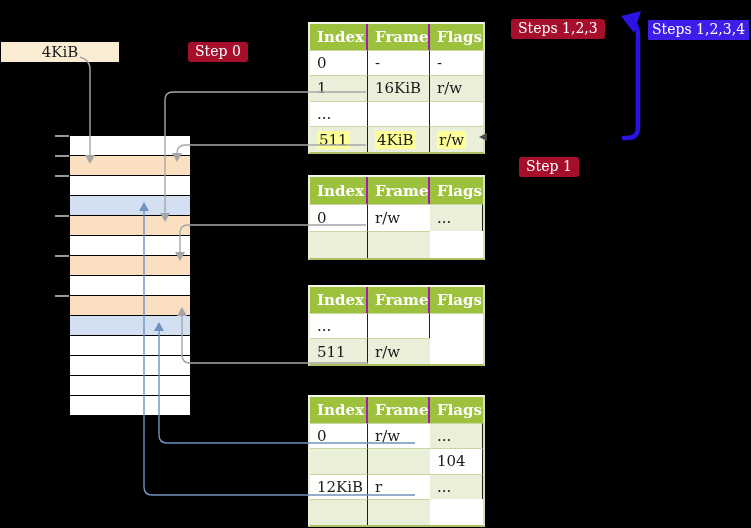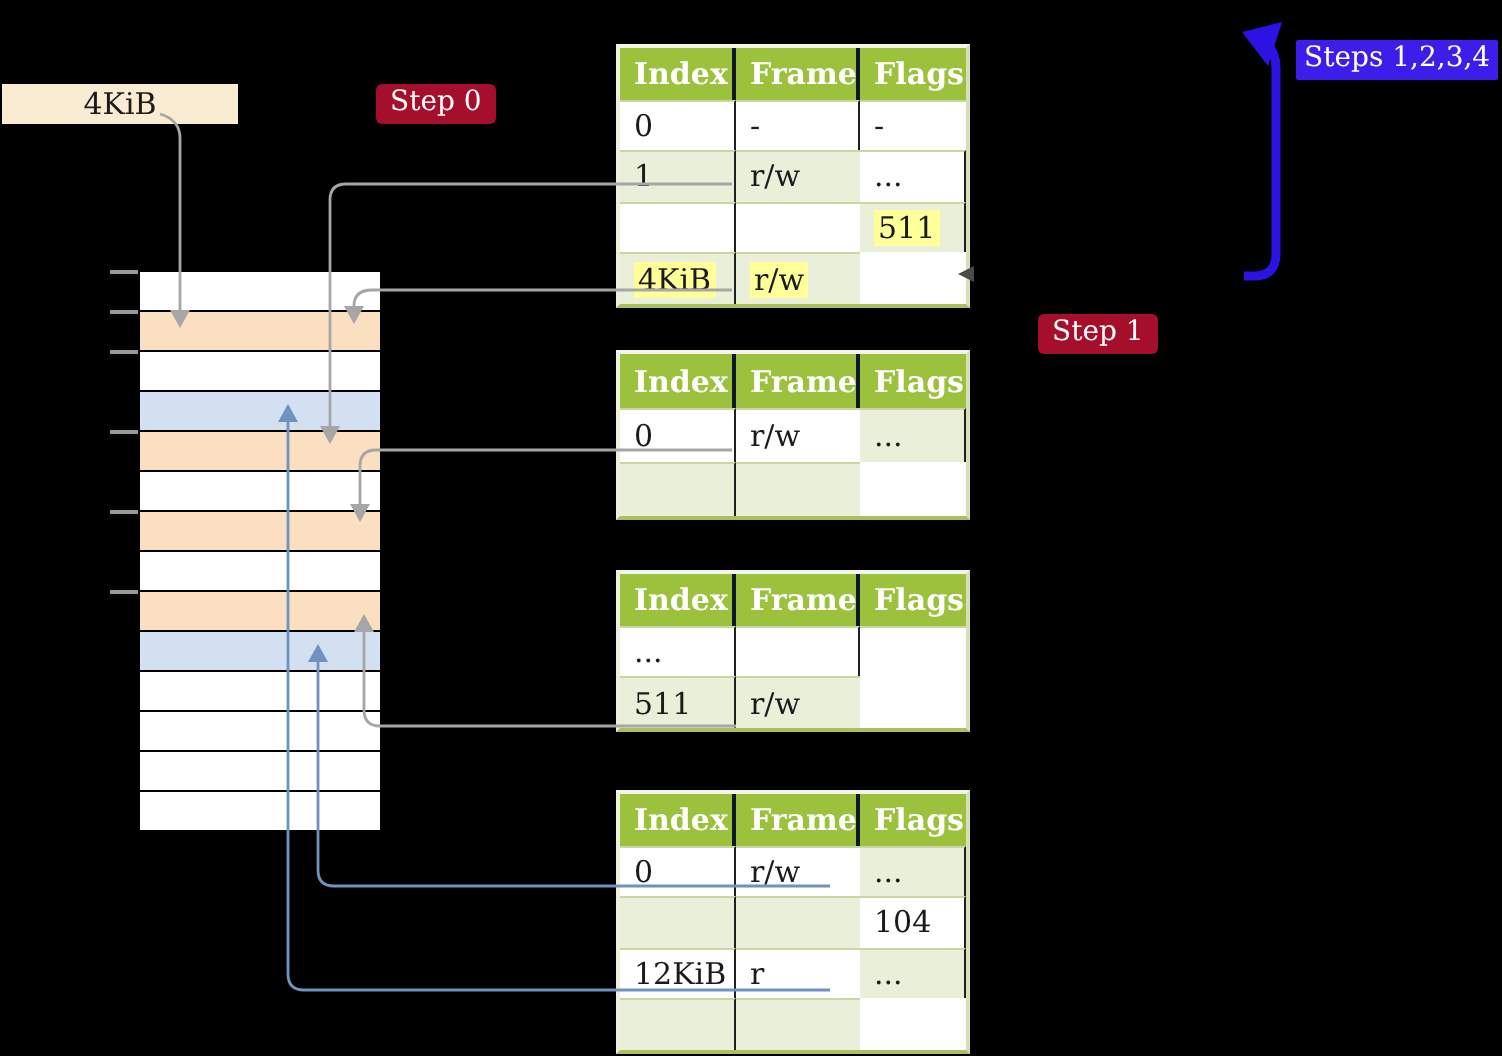--- a/index.html
+++ b/index.html
@@ -29,21 +29,21 @@
   
   .ptable{
     position:absolute;display:grid;grid-template-columns:58px 62px 53px;
     border:2px solid;border-color:#f4f4ea #d6dfb5 #a9bf60 #eef0dc;
     z-index:2;background:#fff;
   }
   .th{
     background:var(--olive);color:#fff;font-weight:bold;font-size:15px;
     display:flex;align-items:center;padding-left:7px;box-sizing:border-box;
   }
-  .th.c1,.th.c2{border-right:2px solid #0f172a;}
+  .th.c1,.th.c2{border-right:2px solid #a21caf;}
   .td{
     color:#1a1a1a;font-size:15px;display:flex;align-items:center;
     padding-left:7px;box-sizing:border-box;border-top:1px solid #c9d7a2;
   }
   .td.c1,.td.c2{border-right:1px solid #1f1f1f;}
   .row-white{background:#ffffff;}
   .row-green{background:var(--rowgreen);}
   .hl{background:var(--hlyellow);padding:0 2px;}
   
   .overlay{position:absolute;left:0;top:0;z-index:5;pointer-events:none;}
@@ -57,20 +57,21 @@
   .ah-dark{fill:#4a4a4a;stroke:none;}
 </style>
 </head>
 <body>
 
 <div class="canvas">
 
   <div class="frame-label">4KiB</div>
 
   <div class="badge badge-red" style="left:188px;top:42px;">Step 0</div>
+  <div class="badge badge-red" style="left:511px;top:19px;">Steps 1,2,3</div>
   <div class="badge badge-blue" style="left:648px;top:20px;">Steps 1,2,3,4</div>
   <div class="badge badge-red" style="left:519px;top:157px;">Step 1</div>
 
   <div class="memcol">
     <div class="memrow mem-white"></div>
     <div class="memrow mem-peach"></div>
     <div class="memrow mem-white"></div>
     <div class="memrow mem-blue"></div>
     <div class="memrow mem-peach"></div>
     <div class="memrow mem-white"></div>
@@ -92,20 +93,21 @@
   <div class="tick" style="top:295px;"></div>
 
   <div class="ptable" style="left:308px;top:22px;grid-auto-rows:25.6px;">
     <div class="th c1">Index</div>
     <div class="th c2">Frame</div>
     <div class="th c3">Flags</div>
     <div class="td c1 row-white">0</div>
     <div class="td c2 row-white">-</div>
     <div class="td c3 row-white">-</div>
     <div class="td c1 row-green">1</div>
+    <div class="td c2 row-green">16KiB</div>
     <div class="td c3 row-green">r/w</div>
     <div class="td c1 row-white">...</div>
     <div class="td c2 row-white"></div>
     <div class="td c3 row-white"></div>
     <div class="td c1 row-green">
         <span class="hl">511</span>
       </div>
     <div class="td c2 row-green">
         <span class="hl">4KiB</span>
       </div>

